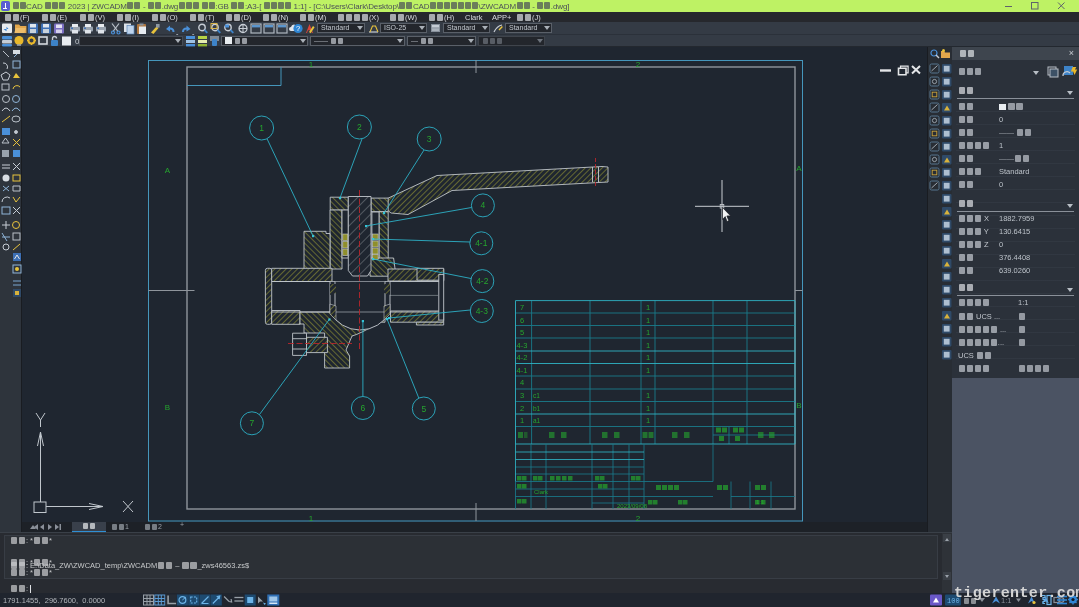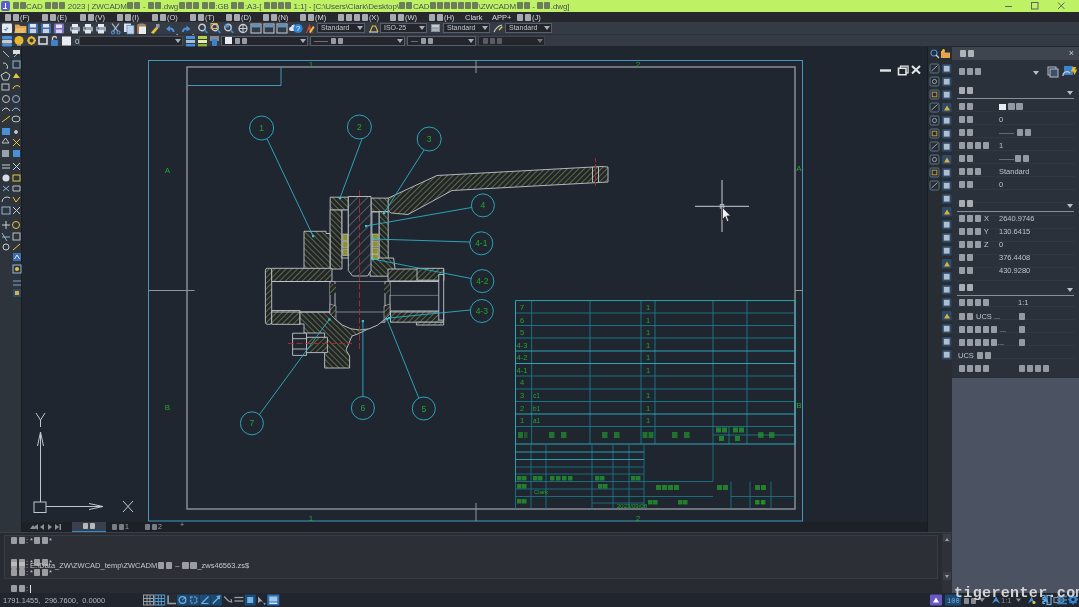--- a/index.html
+++ b/index.html
@@ -798,29 +798,29 @@
  <div class="prow" style="top:91px"><span class="c"></span><span class="c"></span></div>
       <div class="pval" style="top:91px"><span style="color:#9ba1a9">——</span><span class="c"></span><span class="c"></span></div>
  <div class="prow" style="top:104px"><span class="c"></span><span class="c"></span><span class="c"></span></div>
       <div class="pval" style="top:104px">Standard</div>
  <div class="prow" style="top:117px"><span class="c"></span><span class="c"></span></div>
       <div class="pval" style="top:117px">0</div>
  <div class="psec" style="top:136px"><span class="c"></span><span class="c"></span></div>
       <i class="parr" style="top:141px"></i>
  <div style="position:absolute;left:5px;top:148px;width:117px;border-top:1px solid #8a9099"></div>
  <div class="prow" style="top:151px"><span class="c"></span><span class="c"></span><span class="c"></span> X</div>
-      <div class="pval" style="top:151px;left:47px">2640.9746</div>
+      <div class="pval" style="top:151px;left:47px">1882.7959</div>
  <div class="prow" style="top:164px"><span class="c"></span><span class="c"></span><span class="c"></span> Y</div>
       <div class="pval" style="top:164px;left:47px">130.6415</div>
  <div class="prow" style="top:177px"><span class="c"></span><span class="c"></span><span class="c"></span> Z</div>
       <div class="pval" style="top:177px;left:47px">0</div>
  <div class="prow" style="top:190px"><span class="c"></span><span class="c"></span></div>
       <div class="pval" style="top:190px;left:47px">376.4408</div>
  <div class="prow" style="top:203px"><span class="c"></span><span class="c"></span></div>
-      <div class="pval" style="top:203px;left:47px">430.9280</div>
+      <div class="pval" style="top:203px;left:47px">639.0260</div>
  <div class="psec" style="top:220px"><span class="c"></span><span class="c"></span></div>
       <i class="parr" style="top:225px"></i>
  <div style="position:absolute;left:5px;top:232px;width:117px;border-top:1px solid #8a9099"></div>
  <div class="prow" style="top:235px"><span class="c"></span><span class="c"></span><span class="c"></span><span class="c"></span></div>
       <div class="pval" style="top:235px;left:66px">1:1</div>
  <div class="prow" style="top:249px"><span class="c"></span><span class="c"></span> UCS ...</div>
       <div class="pval" style="top:249px;left:66px"><span class="c"></span></div>
  <div class="prow" style="top:262px"><span class="c"></span><span class="c"></span><span class="c"></span><span class="c"></span><span class="c"></span> ...</div>
       <div class="pval" style="top:262px;left:66px"><span class="c"></span></div>
  <div class="prow" style="top:275px"><span class="c"></span><span class="c"></span><span class="c"></span><span class="c"></span><span class="c"></span>...</div>

